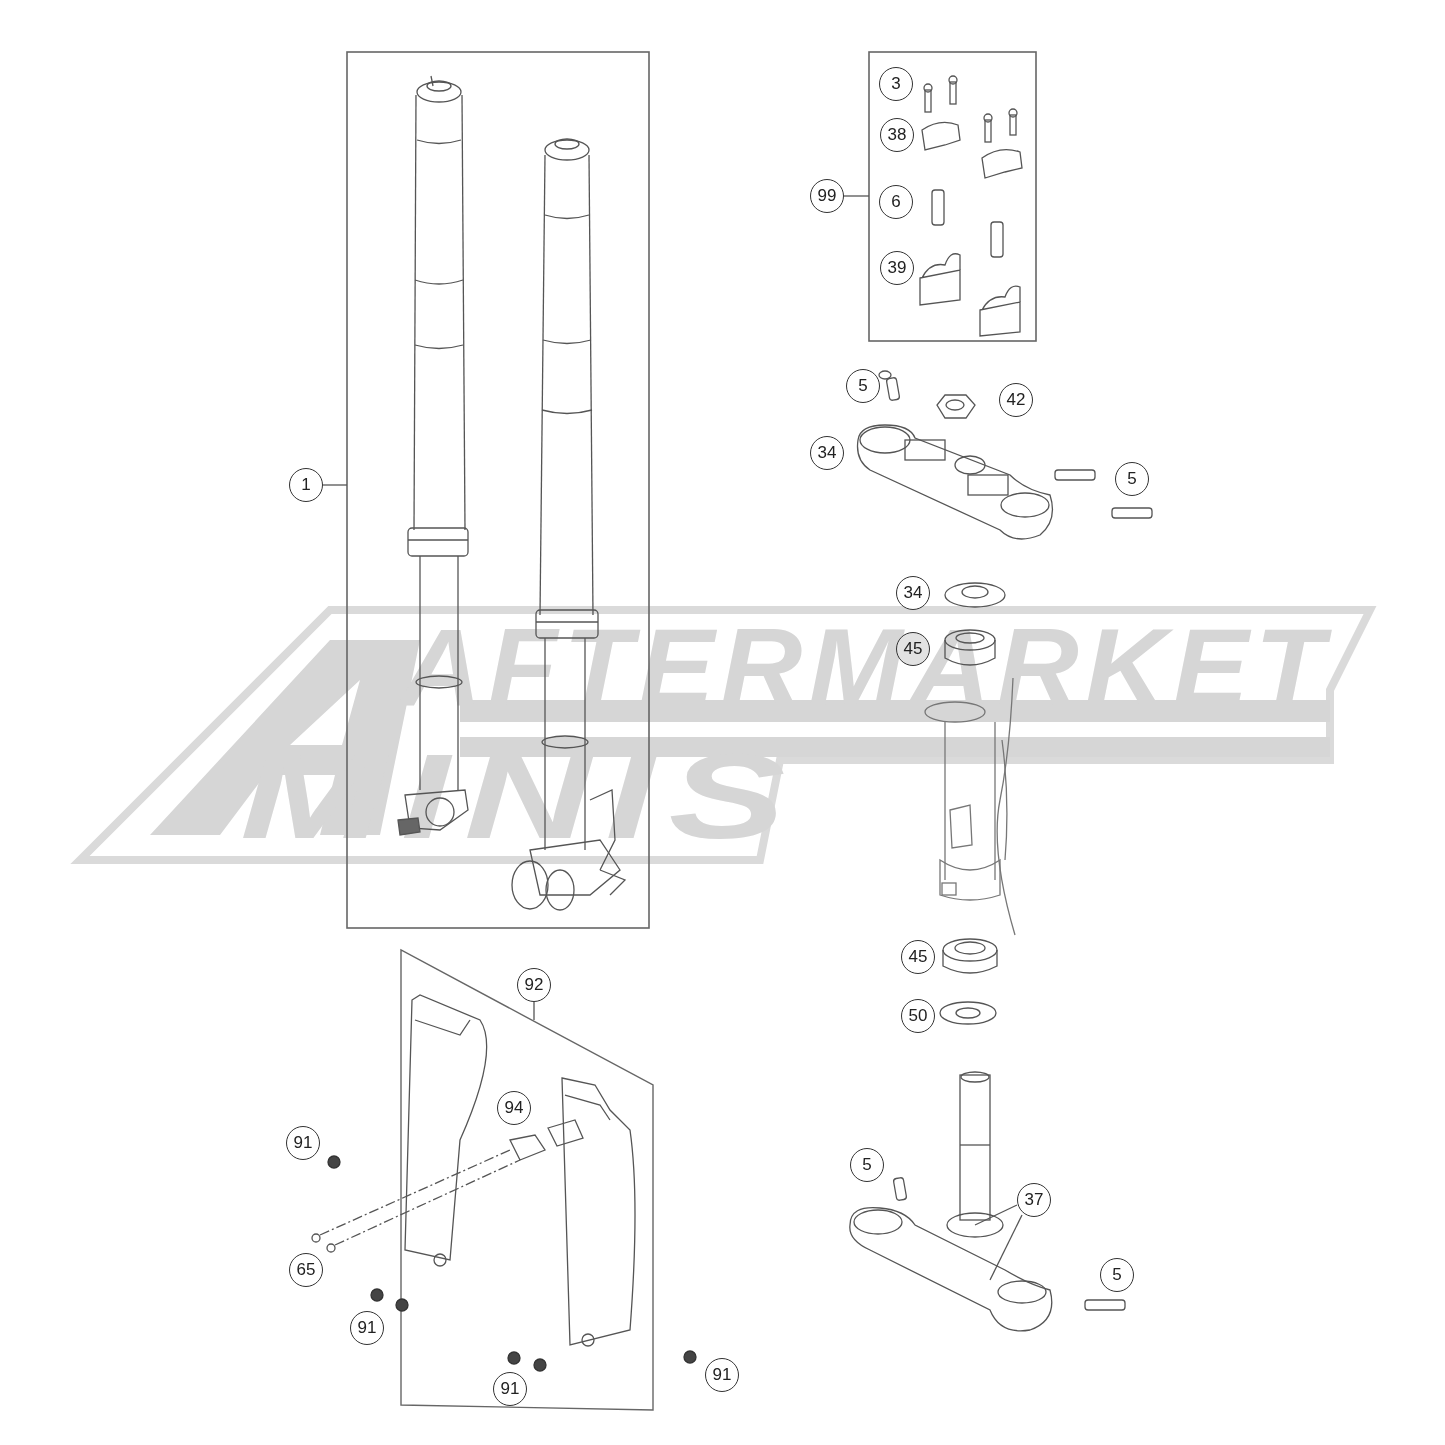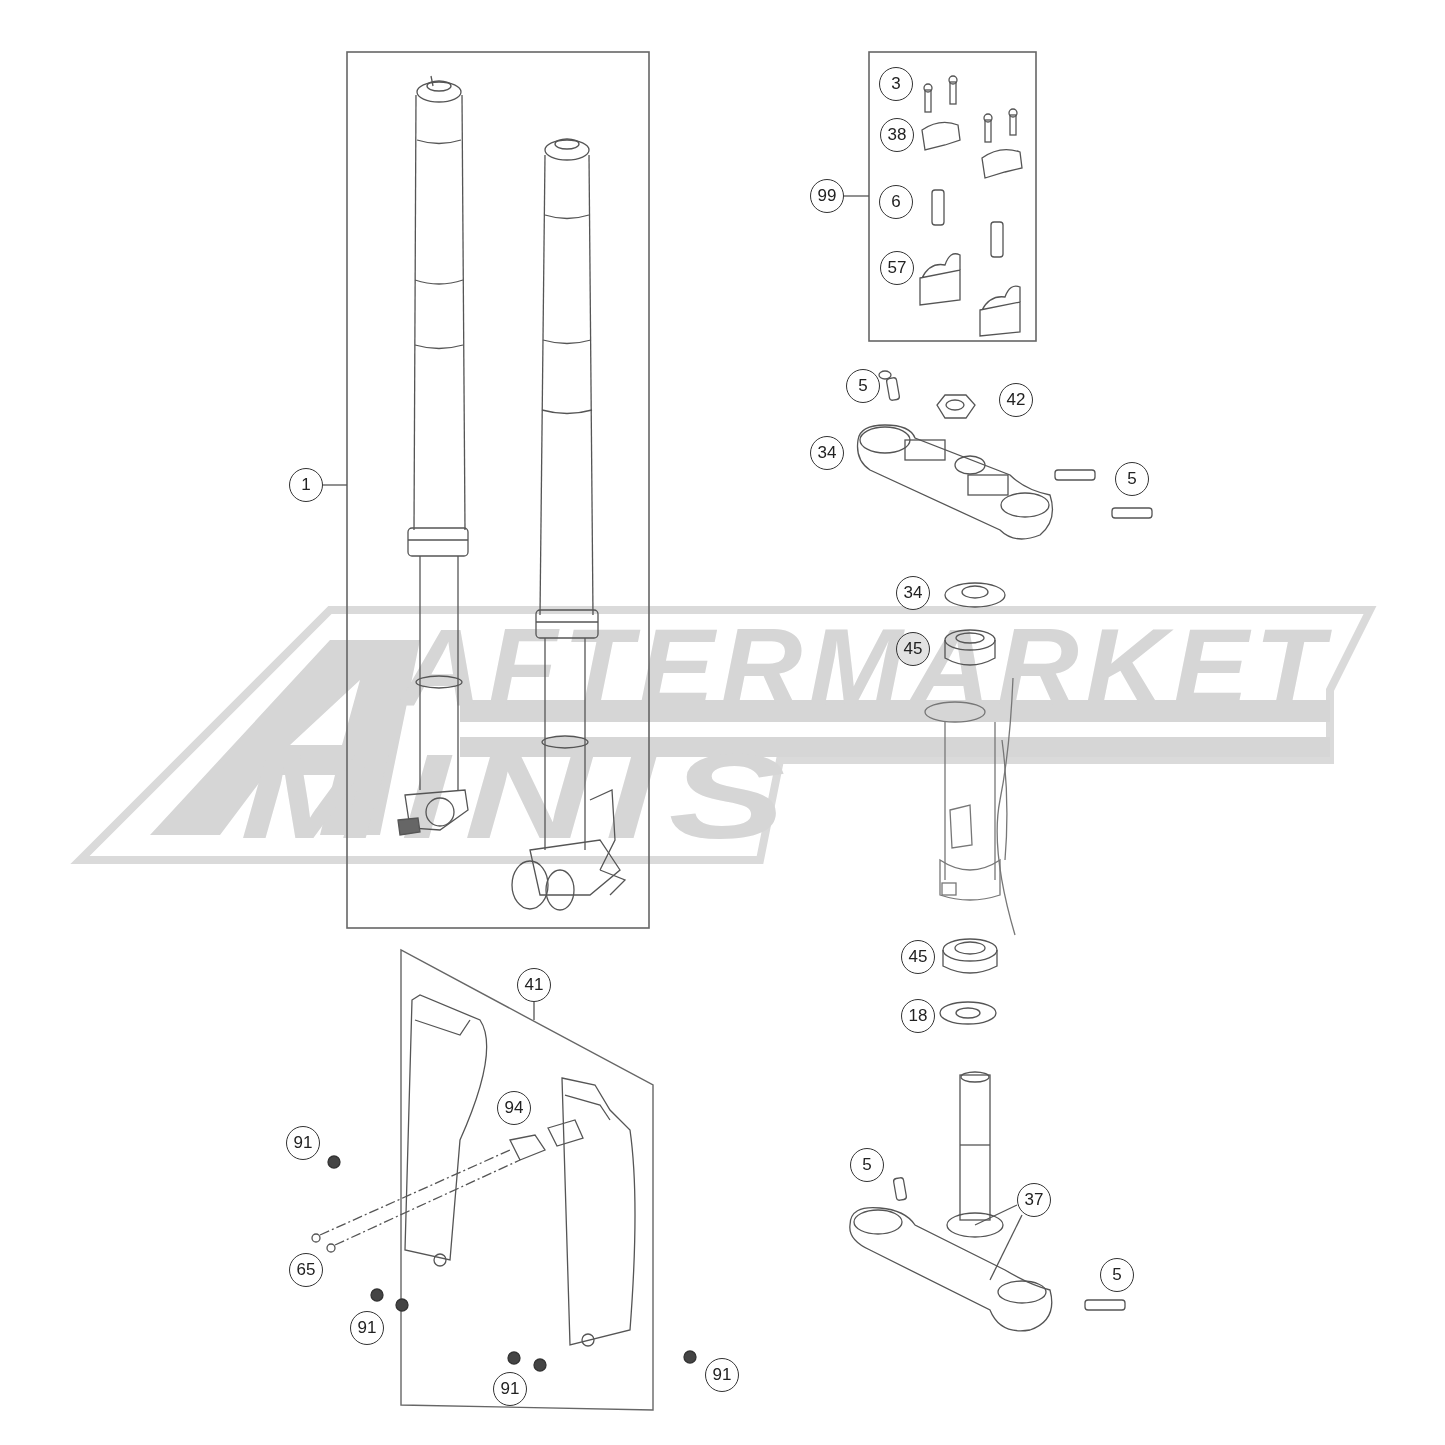--- a/index.html
+++ b/index.html
@@ -171,30 +171,30 @@
           <circle cx="690" cy="1357" r="6"></circle>
       </g>
     </g>
   </svg>
 
   <div class="callout" style="left:306px;top:485px">1</div>
   <div class="callout" style="left:827px;top:196px">99</div>
   <div class="callout" style="left:896px;top:84px">3</div>
   <div class="callout" style="left:897px;top:135px">38</div>
   <div class="callout" style="left:896px;top:202px">6</div>
-  <div class="callout" style="left:897px;top:268px">57</div>
+  <div class="callout" style="left:897px;top:268px">39</div>
   <div class="callout" style="left:863px;top:386px">5</div>
   <div class="callout" style="left:1016px;top:400px">42</div>
   <div class="callout" style="left:827px;top:453px">34</div>
   <div class="callout" style="left:1132px;top:479px">5</div>
   <div class="callout" style="left:913px;top:593px">34</div>
   <div class="callout shaded" style="left:913px;top:649px">45</div>
   <div class="callout" style="left:918px;top:957px">45</div>
-  <div class="callout" style="left:918px;top:1016px">18</div>
-  <div class="callout" style="left:534px;top:985px">41</div>
+  <div class="callout" style="left:918px;top:1016px">50</div>
+  <div class="callout" style="left:534px;top:985px">92</div>
   <div class="callout" style="left:514px;top:1108px">94</div>
   <div class="callout" style="left:303px;top:1143px">91</div>
   <div class="callout" style="left:306px;top:1270px">65</div>
   <div class="callout" style="left:367px;top:1328px">91</div>
   <div class="callout" style="left:510px;top:1389px">91</div>
   <div class="callout" style="left:722px;top:1375px">91</div>
   <div class="callout" style="left:867px;top:1165px">5</div>
   <div class="callout" style="left:1034px;top:1200px">37</div>
   <div class="callout" style="left:1117px;top:1275px">5</div>
 </div>

